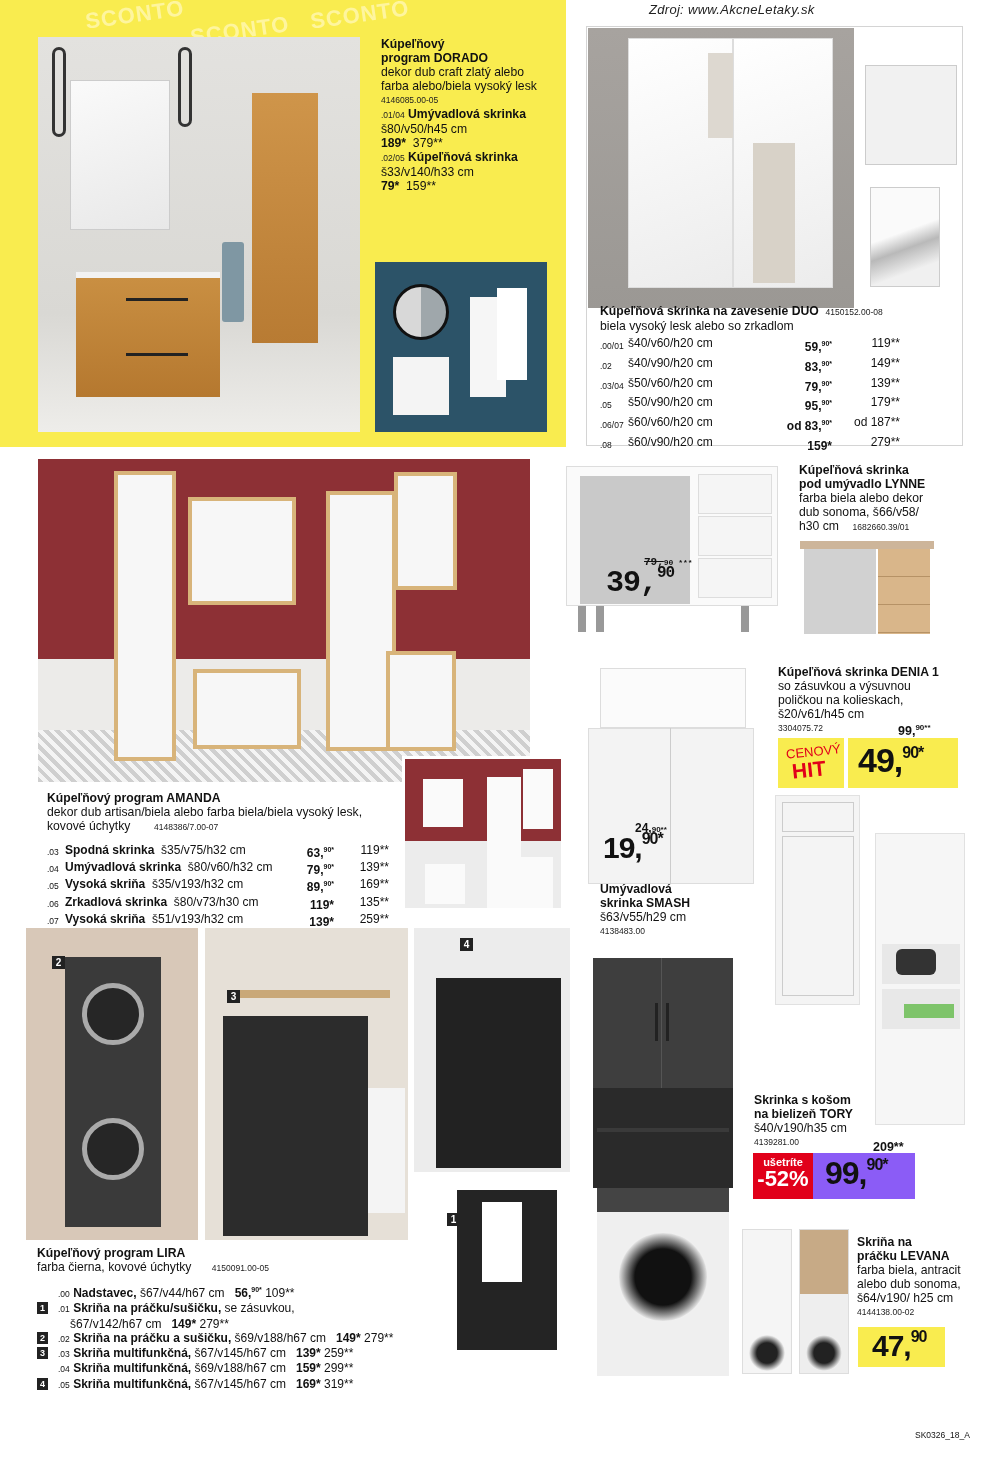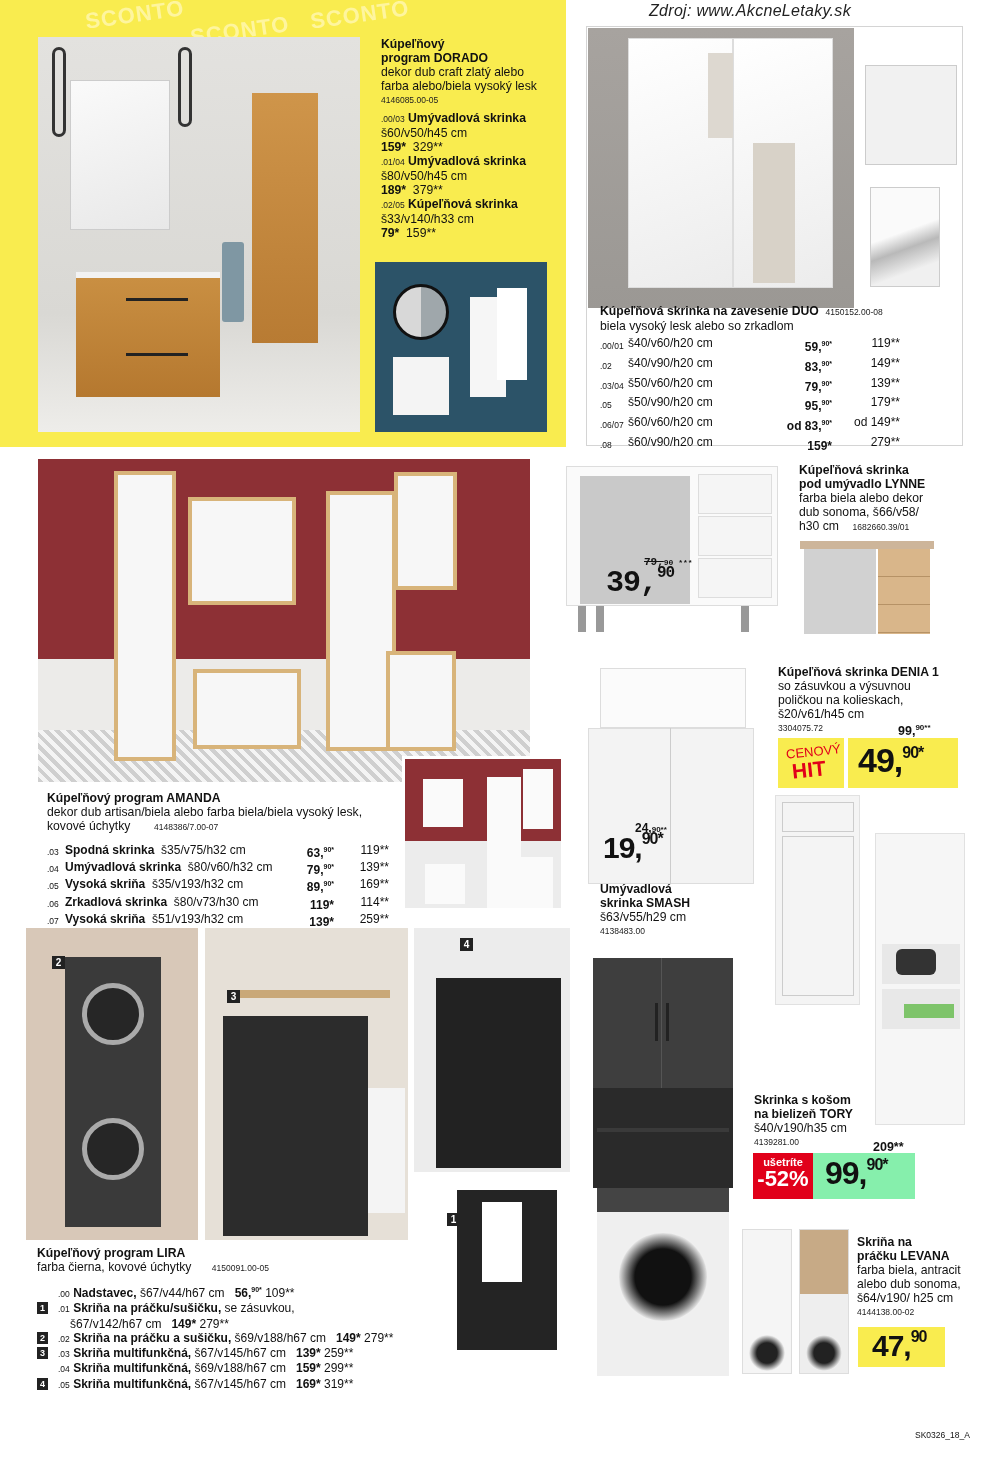--- a/index.html
+++ b/index.html
@@ -88,21 +88,21 @@
   .denia-price .bigp { font-size: 34px; }
   .denia-img { left: 775px; top: 795px; width: 85px; height: 210px; background: #f4f4f4; border: 1px solid #e1e1e1; }
 
   
   .tory-img { left: 875px; top: 833px; width: 90px; height: 292px; background: #f6f6f6; border:1px solid #e1e1e1; }
   .tory-text { left: 754px; top: 1093px; width: 150px; font-size: 12.2px; line-height: 14px; }
   .tory-old { left: 873px; top: 1140px; font-size: 12.5px; font-weight: bold; }
   .badge-red { left: 753px; top: 1153px; width: 60px; height: 46px; background: #e1001a; color:#fff; text-align:center; }
   .badge-red .l1 { font-size: 11px; font-weight: bold; padding-top: 3px; }
   .badge-red .l2 { font-size: 22px; font-weight: 900; line-height: 22px; }
-  .tory-price { left: 813px; top: 1153px; width: 102px; height: 46px; background: #86efac; padding: 2px 0 0 12px; }
+  .tory-price { left: 813px; top: 1153px; width: 102px; height: 46px; background: #8b5cf6; padding: 2px 0 0 12px; }
   .tory-price .bigp { font-size: 32px; }
 
   
   .lira-1 { left: 26px; top: 928px; width: 172px; height: 312px; background: #d8c8b8; }
   .lira-1 .u { position:absolute; left: 39px; top: 29px; width: 96px; height: 270px; background:#3a3a3a; }
   .lira-1 .dr { position:absolute; left: 56px; width: 62px; height: 62px; border-radius: 50%; border: 5px solid #aaa; background: #262626; }
   .lira-2 { left: 205px; top: 928px; width: 203px; height: 312px; background: #e6e0d7; }
   .lira-2 .sh { position:absolute; left: 35px; top: 62px; width: 150px; height: 8px; background:#c9a878; }
   .lira-2 .u { position:absolute; left: 18px; top: 88px; width: 145px; height: 220px; background: #2c2c2c; }
   .lira-2 .wm { position:absolute; left: 155px; top: 160px; width: 45px; height: 125px; background:#f4f4f4; }
@@ -125,21 +125,21 @@
   .levana-big .drum { position:absolute; left: 22px; top: 45px; width: 88px; height: 88px; border-radius: 50%; background: radial-gradient(#111 45%,#888 60%,#ddd 70%); }
   .levana-s1 { left: 742px; top: 1229px; width: 50px; height: 145px; background: #f5f5f5; border:1px solid #ddd; }
   .levana-s2 { left: 799px; top: 1229px; width: 50px; height: 145px; background: linear-gradient(180deg,#c7aa86 0 45%,#eee 45%); border:1px solid #ddd; }
   .levana-text { left: 857px; top: 1235px; width: 140px; font-size: 12.2px; line-height: 14px; }
   .levana-price { left: 858px; top: 1327px; width: 87px; height: 40px; background: #f9ec4f; padding: 1px 0 0 14px; }
   .levana-price .bigp { font-size: 30px; }
 
   
   .footer { left: 37px; top: 1412px; width: 880px; font-size: 12px; line-height: 15px; color: #111; }
   .footer-code { left: 915px; top: 1430px; font-size: 8.5px; }
-  .source { left: 649px; top: 2px; font-size: 16px; font-style: italic; letter-spacing: 0.3px; color: #222; }
+  .source { left: 649px; top: 2px; font-size: 13px; font-style: italic; letter-spacing: 0.3px; color: #222; }
 </style>
 </head>
 <body>
 
 <div class="abs source">Zdroj: www.AkcneLetaky.sk</div>
 
 <div id="yellow" class="abs">
   <span class="sconto" style="left:85px;top:2px;">SCONTO</span>
   <span class="sconto" style="left:190px;top:18px;">SCONTO</span>
   <span class="sconto" style="left:310px;top:2px;">SCONTO</span>
@@ -162,26 +162,20 @@
       <div class="wt"></div>
       <div class="wt2"></div>
   </div>
 
   <div class="abs dorado-text">
     <div class="b">Kúpeľňový</div>
     <div class="b">program DORADO</div>
     <div>dekor dub craft zlatý alebo</div>
     <div>farba alebo/biela vysoký lesk</div>
     <div class="code">4146085.00-05</div>
-    <div style="margin-top:4px;">
-      <span class="code">.00/03</span>
-      <span class="b">Umývadlová skrinka</span>
-      <div>š60/v50/h45 cm</div>
-      <div><span class="b">159*</span>&nbsp;&nbsp;<span>329**</span></div>
-    </div>
     <div>
       <span class="code">.01/04</span>
       <span class="b">Umývadlová skrinka</span>
       <div>š80/v50/h45 cm</div>
       <div><span class="b">189*</span>&nbsp;&nbsp;<span>379**</span></div>
     </div>
     <div>
       <span class="code">.02/05</span>
       <span class="b">Kúpeľňová skrinka</span>
       <div>š33/v140/h33 cm</div>
@@ -225,21 +219,21 @@
       <div class="duo-row">
           <span class="c1">.05</span>
           <span class="c2">š50/v90/h20 cm</span>
           <span class="c3"><span>95,</span><sup class="s">90*</sup></span>
           <span class="c4">179**</span>
         </div>
       <div class="duo-row">
           <span class="c1">.06/07</span>
           <span class="c2">š60/v60/h20 cm</span>
           <span class="c3"><span>od 83,</span><sup class="s">90*</sup></span>
-          <span class="c4">od 149**</span>
+          <span class="c4">od 187**</span>
         </div>
       <div class="duo-row">
           <span class="c1">.08</span>
           <span class="c2">š60/v90/h20 cm</span>
           <span class="c3"><span>159*</span><sup class="s"></sup></span>
           <span class="c4">279**</span>
         </div>
     </div>
   </div>
 </div>
@@ -283,21 +277,21 @@
     <div class="am-row">
         <span class="c1">.05</span>
         <span class="c2"><b>Vysoká skriňa</b>&nbsp; <span>š35/v193/h32 cm</span></span>
         <span class="c3"><span>89,</span><sup class="s">90*</sup></span>
         <span class="c4">169**</span>
       </div>
     <div class="am-row">
         <span class="c1">.06</span>
         <span class="c2"><b>Zrkadlová skrinka</b>&nbsp; <span>š80/v73/h30 cm</span></span>
         <span class="c3"><span>119*</span><sup class="s"></sup></span>
-        <span class="c4">114**</span>
+        <span class="c4">135**</span>
       </div>
     <div class="am-row">
         <span class="c1">.07</span>
         <span class="c2"><b>Vysoká skriňa</b>&nbsp; <span>š51/v193/h32 cm</span></span>
         <span class="c3"><span>139*</span><sup class="s"></sup></span>
         <span class="c4">259**</span>
       </div>
   </div>
 </div>
 

